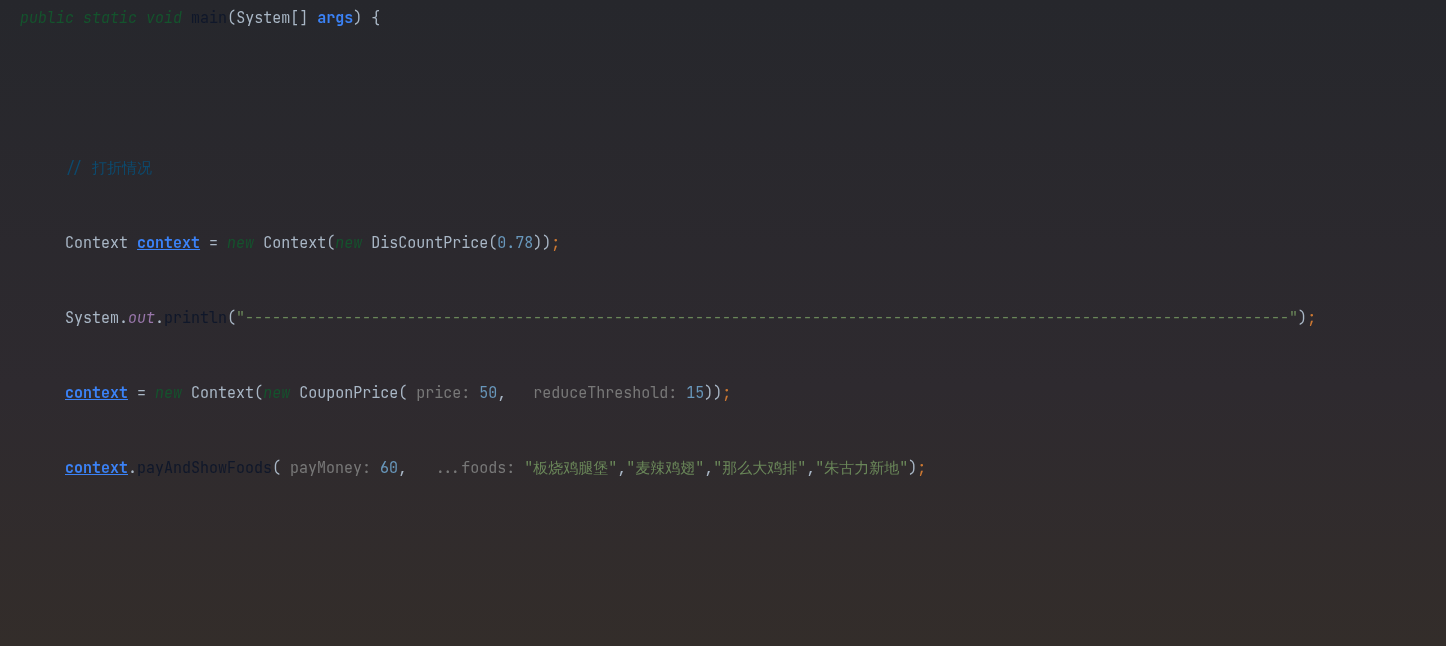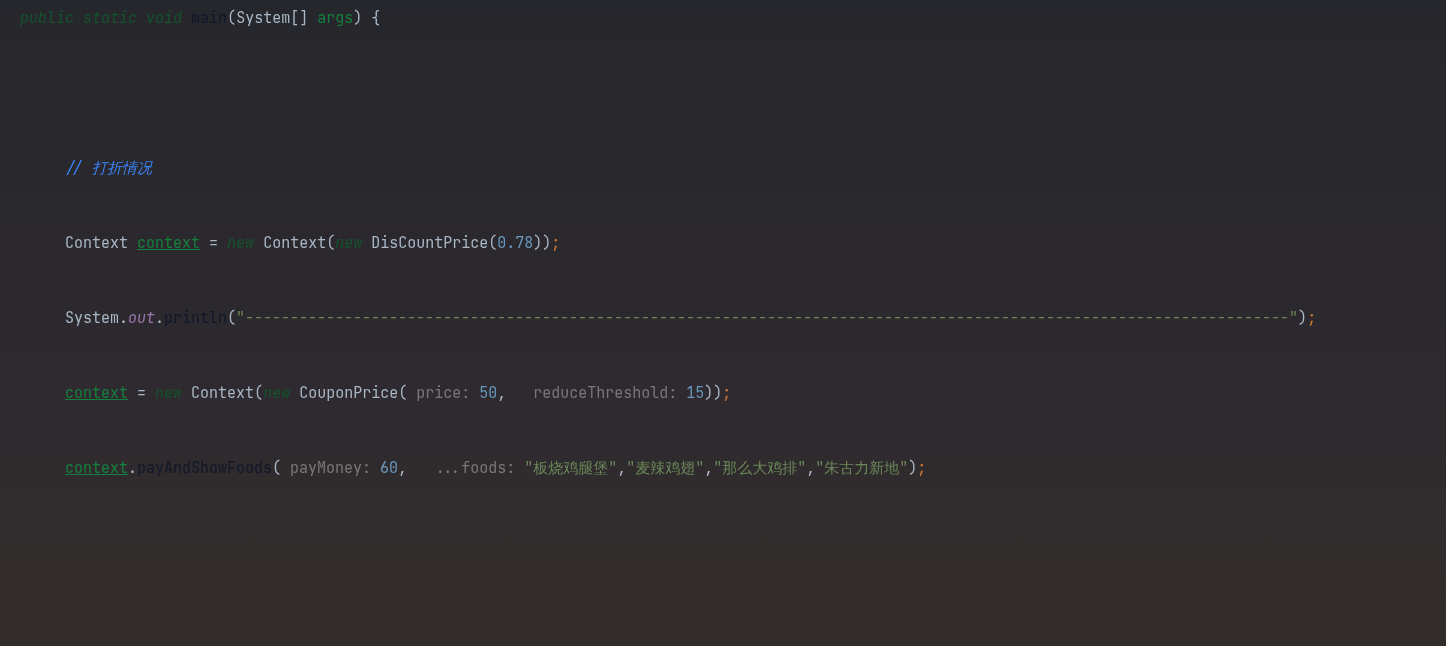--- a/index.html
+++ b/index.html
@@ -1,27 +1,27 @@
 <!DOCTYPE html>
 <html><head>
 <meta charset="utf-8">
 <style>
   html,body{margin:0;padding:0;background:#2b2b2b;background:linear-gradient(180deg,#26272c 0%,#2e2a2f 60%,#332d2a 100%);font-family:"JetBrains Mono","Consolas","Menlo",monospace;font-size:15px;line-height:2.5;color:#a9b7c6;width:1446px;height:646px;overflow:hidden;}
   .editor{padding:0 0 0 20px;}
   pre{margin:0;white-space:pre;font-family:inherit;}
   .kw{color:#14532d;font-style:italic;}      
   .type{color:#a9b7c6;}                       
-  .ident{color:#15803d;}
+  .ident{color:#3b82f6;font-weight:bold;}
   .under{text-decoration:underline;}
   .method{color:#0f172a;}
   .field-italic{color:#9876aa;font-style:italic;margin-top:12px;}
   .paren{color:#a9b7c6;}
   .num{color:#6897bb;}
   .str{color:#6a8759;}
-  .comment{color:#3b82f6;font-style:italic;}
+  .comment{color:#0c4a6e;}
   .hint{color:#787878;}
   .brace{color:#a9b7c6;}
   .semi{color:#cc7832;}
   .op{color:#a9b7c6;}
   .line{display:block;padding-left:45px;height:37.5px;}
   .first-line{padding-left:0;}
 </style>
 </head>
 <body>
 

